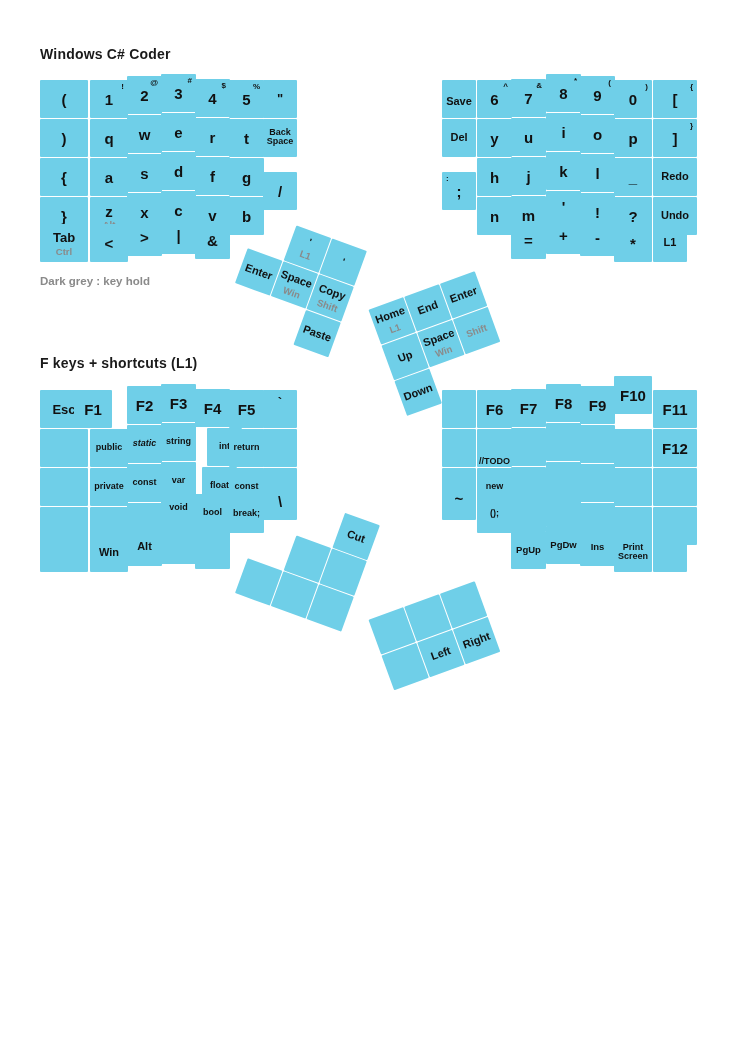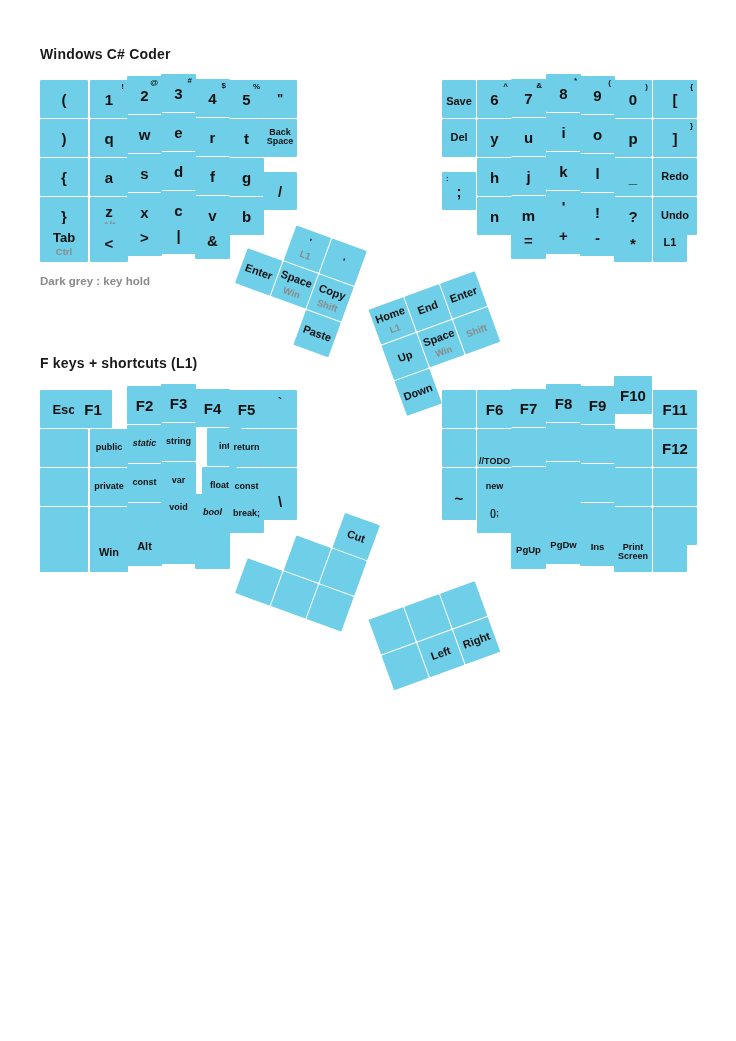--- a/index.html
+++ b/index.html
@@ -423,21 +423,21 @@
   <div class="key" style="left:90px;  top:507px; width:38px; height:38px;">
       <div class="word" style="top:14px;"></div>
     </div>
   <div class="key" style="left:127px; top:503px; width:35px; height:38px;">
       <div class="word" style="top:14px;"></div>
     </div>
   <div class="key" style="left:161px; top:489px; width:35px; height:38px;">
       <div class="word" style="top:14px;">void</div>
     </div>
   <div class="key" style="left:195px; top:494px; width:35px; height:38px;">
-      <div class="word" style="top:14px;font-style:italic;">bool</div>
+      <div class="word" style="top:14px;">bool</div>
     </div>
   <div class="key" style="left:229px; top:495px; width:35px; height:38px;">
       <div class="word" style="top:14px;">break;</div>
     </div>
   <div class="key sz-lg" style="left:263px; top:482px; width:34px; height:38px;">
       <div class="main" style="top:12px;">\</div>
     </div>
 
   <div class="key" style="left:40px;  top:534px; width:48px; height:38px;">
       <div class="word" style="top:14px;"></div>

